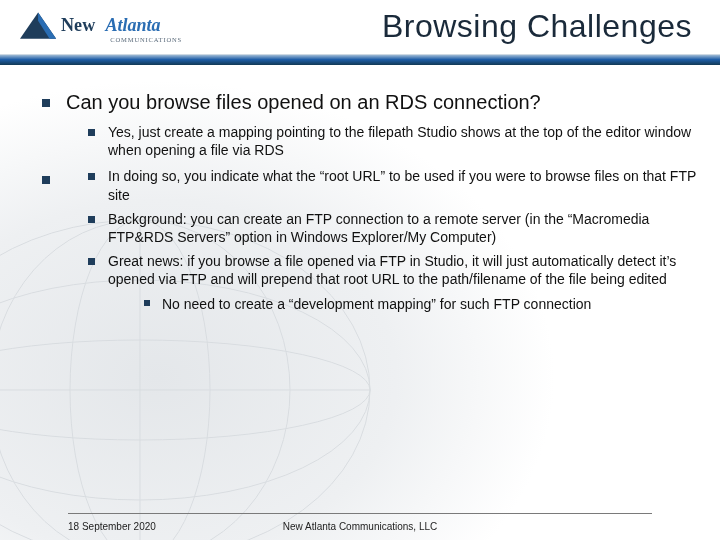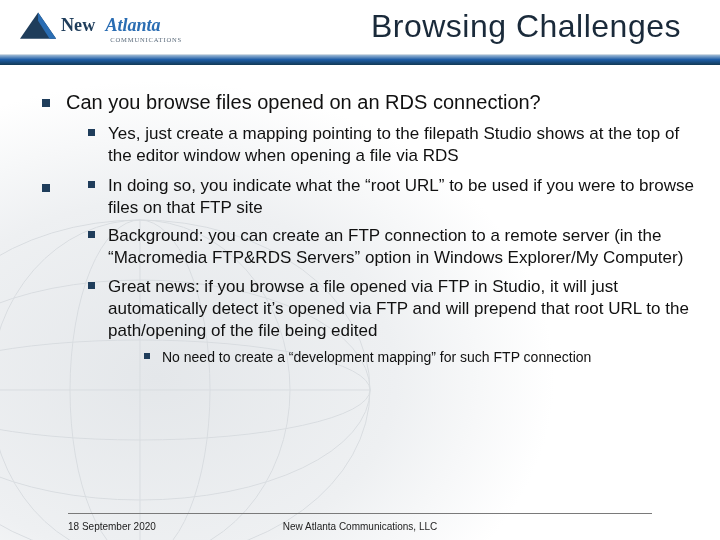--- a/index.html
+++ b/index.html
@@ -23,21 +23,21 @@
     position: relative;
     height: 74px;
   }
   .logo {
     position: absolute;
     left: 12px; top: 6px;
     width: 200px; height: 46px;
   }
   .title {
     position: absolute;
-    right: 14px;
+    right: 3px;
     top: 8px;
     font-size: 32px;
     font-family: Verdana, sans-serif;
     color: #1a2a3a;
     letter-spacing: 0.5px;
   }
   .blue-bar {
     position: absolute;
     left: 0; top: 54px;
     width: 720px; height: 14px;
@@ -72,21 +72,21 @@
     list-style: none;
     margin: 8px 0 6px 0;
   }
   .lvl2 > li {
     position: relative;
     padding-left: 42px;
     margin-bottom: 6px;
   }
   .lvl2 > li > .square { left: 22px; top: 6px; width: 7px; height: 7px; }
   .lvl2-text {
-    font-size: 17px;
+    font-size: 14px;
     line-height: 1.3;
   }
   .lvl3 {
     list-style: none;
     margin: 6px 0 0 0;
   }
   .lvl3 > li {
     position: relative;
     padding-left: 54px;
     margin-bottom: 4px;
@@ -189,21 +189,21 @@
           <li>
             <span class="square"></span>
             <div class="lvl2-text">In doing so, you indicate what the “root URL” to be used if you were to browse files on that FTP site</div>
           </li>
           <li>
             <span class="square"></span>
             <div class="lvl2-text">Background: you can create an FTP connection to a remote server (in the “Macromedia FTP&amp;RDS Servers” option in Windows Explorer/My Computer)</div>
           </li>
           <li>
             <span class="square"></span>
-            <div class="lvl2-text">Great news: if you browse a file opened via FTP in Studio, it will just automatically detect it’s opened via FTP and will prepend that root URL to the path/opening of the file being edited</div>
+            <div class="lvl2-text">Great news: if you browse a file opened via FTP in Studio, it will just automatically detect it’s opened via FTP and will prepend that root URL to the path/filename of the file being edited</div>
             <ul class="lvl3">
               <li>
                 <span class="square"></span>
                 <div class="lvl3-text">No need to create a “development mapping” for such FTP connection</div>
               </li>
             </ul>
           </li>
         </ul>
       </li>
     </ul>

